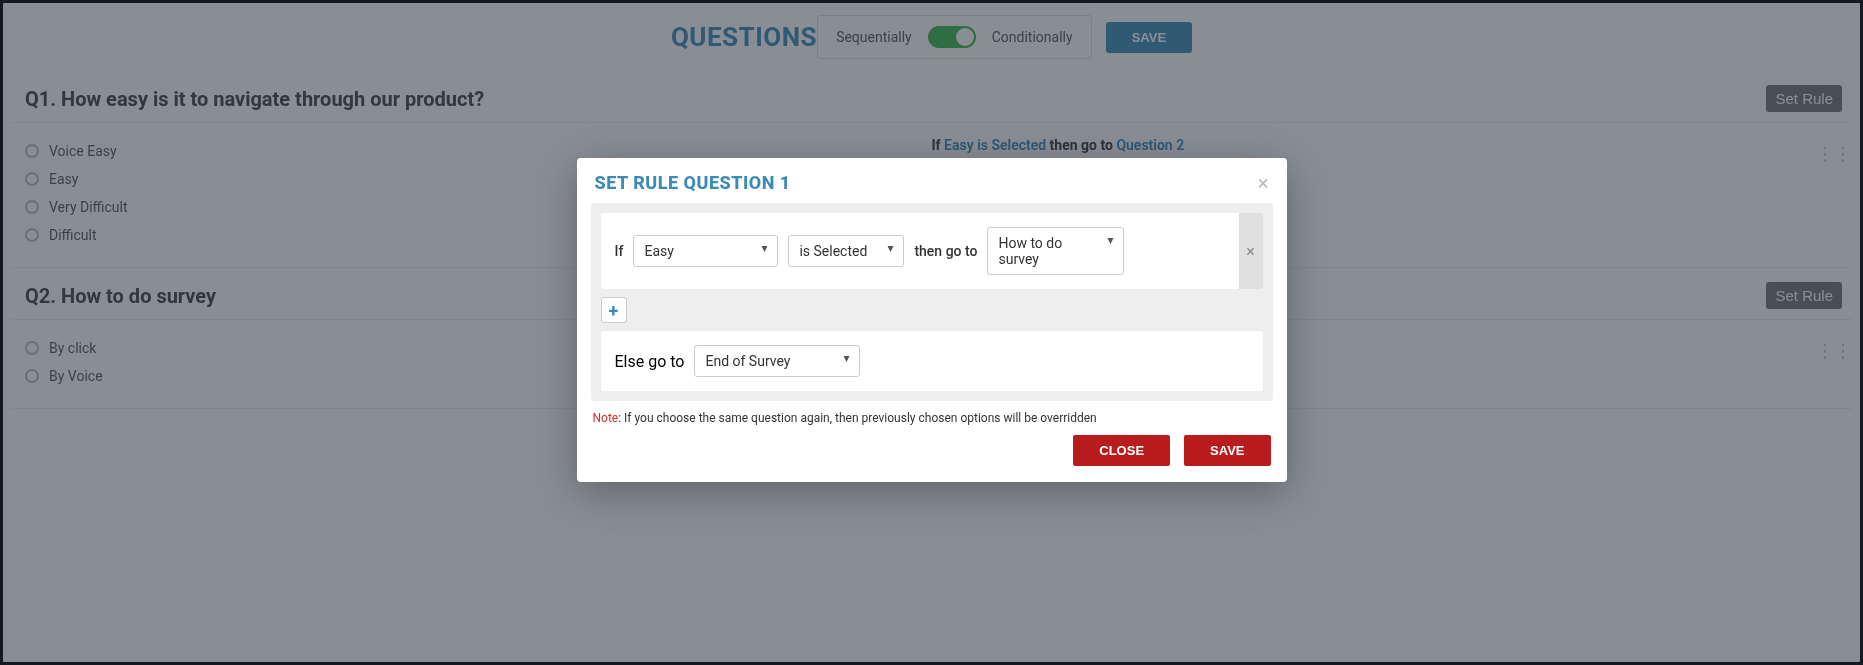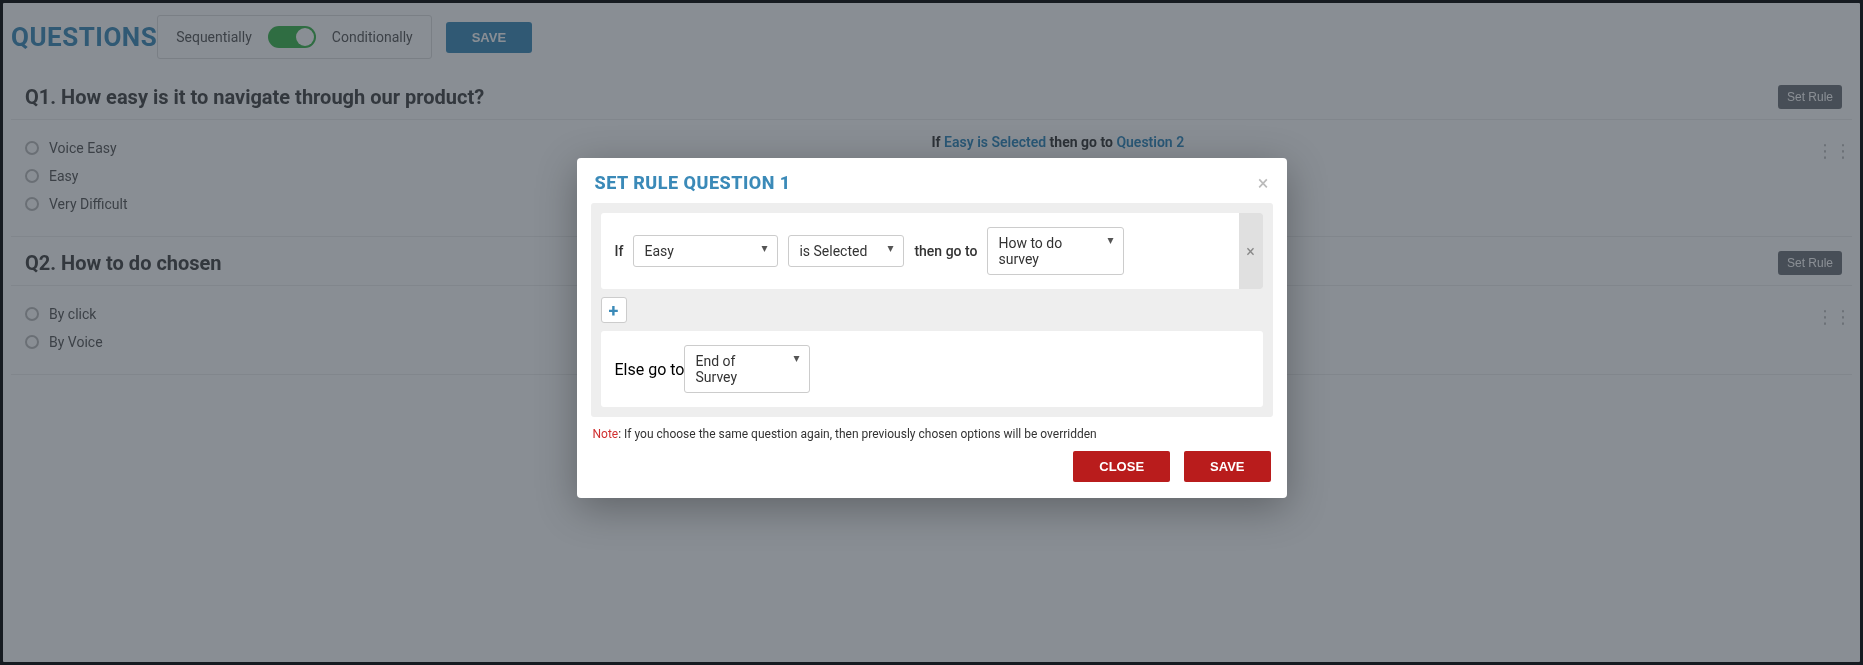--- a/index.html
+++ b/index.html
@@ -16,21 +16,21 @@
     inset: 0;
     background: #fff;
     padding: 8px 8px 0 8px;
     height: 665px;
     border: 3px solid #000;
     border-radius: 4px;
   }
   .header {
     display: flex;
     align-items: center;
-    justify-content: flex-start;
+    justify-content: center;
     padding: 4px 0 12px 0;
   }
   .title {
     color: #3b8ab8;
     font-size: 26px;
     font-weight: 700;
     letter-spacing: .5px;
   }
   .header-right {
     display: flex;
@@ -60,21 +60,21 @@
   }
   .question {
     border-bottom:1px solid #eee;
   }
   .q-header {
     display:flex; justify-content:space-between; align-items:center;
     padding:14px 10px 10px 14px;
   }
   .q-title { font-weight:700; color:#404040; font-size:20px; }
   .set-rule {
-    background:#6e7278; color:#fff; font-size:12px; padding:5px 9px;
+    background:#6e7278; color:#fff; font-size:15px; padding:5px 9px;
     border:none; border-radius:3px; cursor:pointer;
   }
   .q-body {
     display:flex; border-top:1px solid #eee;
   }
   .options{
     flex:0 0 50%; padding:14px 0 18px 14px;
   }
   .opt {
     display:flex; align-items:center; gap:10px; padding:6px 0;
@@ -118,34 +118,34 @@
   .sel{
     border:1px solid #ccc; border-radius:3px; padding:7px 30px 7px 10px;
     font-size:14px; color:#333; background:#fff; position:relative; cursor:pointer;
   }
   .sel::after{
     content:'▾'; position:absolute; right:10px; top:5px; color:#555; font-size:12px;
   }
   .sel.w1{ width:145px; }
   .sel.w2{ width:116px; }
   .sel.w3{ width:137px; }
-  .sel.w4{ width:126px; }
+  .sel.w4{ width:166px; }
   .row-delete{
     position:absolute; right:0; top:0; bottom:0; width:24px;
     background:#e0e0e0; display:flex; align-items:center; justify-content:center;
     color:#888; cursor:pointer; border-top-right-radius:3px; border-bottom-right-radius:3px;
   }
   .add-rule{
     width:26px; height:26px; border:1px solid #ccc; background:#fff;
     color:#3b8ab8; font-size:18px; font-weight:700; border-radius:3px;
     margin:8px 0; cursor:pointer; display:flex; align-items:center; justify-content:center;
   }
   .else-row{
     background:#fff; border-radius:3px; padding:14px 14px;
-    display:flex; align-items:center; 
+    display:flex; align-items:center; gap:10px;
   }
   .note{
     font-size:12px; color:#333; padding:10px 16px 0 16px;
   }
   .note .red{ color:#d03030; }
   .modal-footer{
     display:flex; justify-content:flex-end; gap:14px; padding:10px 16px 16px 16px;
   }
   .mbtn{
     background:#b91c1c; color:#fff; font-weight:700; font-size:13px;
@@ -181,31 +181,35 @@
           <span>Voice Easy</span>
         </div>
         <div class="opt">
           <span class="radio"></span>
           <span>Easy</span>
         </div>
         <div class="opt">
           <span class="radio"></span>
           <span>Very Difficult</span>
         </div>
+        <div class="opt">
+          <span class="radio"></span>
+          <span>Difficult</span>
+        </div>
       </div>
       <div class="rule-preview">
         <span class="bold">If </span><span class="blue">Easy is Selected</span><span class="bold"> then go to </span><span class="blue">Question 2</span>
         <span class="drag-handle">⋮⋮</span>
       </div>
     </div>
   </div>
 
   <div class="question">
     <div class="q-header">
-      <div class="q-title">Q2. How to do chosen</div>
+      <div class="q-title">Q2. How to do survey</div>
       <button class="set-rule">Set Rule</button>
     </div>
     <div class="q-body">
       <div class="options">
         <div class="opt">
           <span class="radio"></span>
           <span>By click</span>
         </div>
         <div class="opt">
           <span class="radio"></span>

